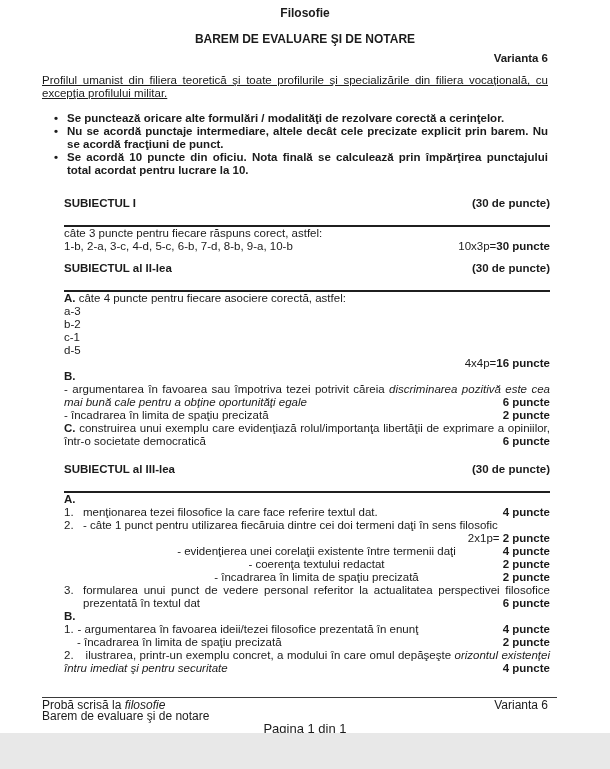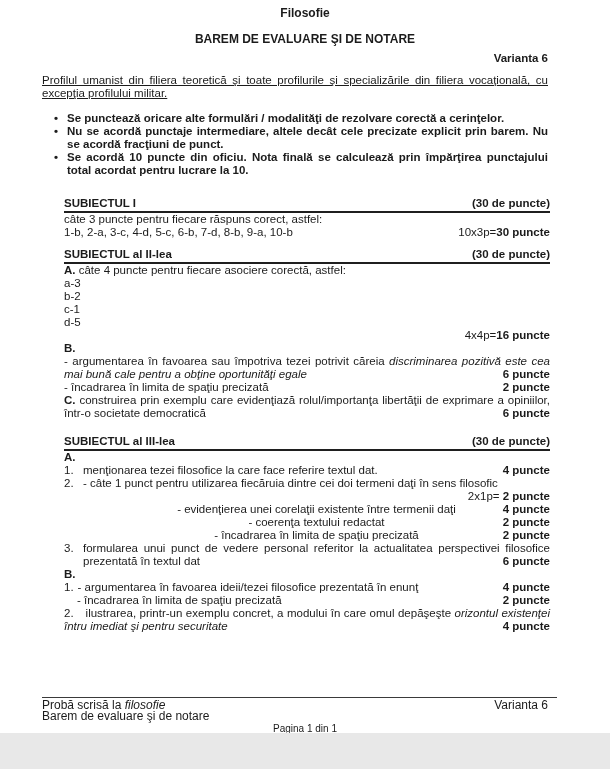--- a/index.html
+++ b/index.html
@@ -25,38 +25,38 @@
   .rule-item .dot { width:13px; flex:none; }
   .rule-item .rtxt { flex:1; text-align:justify; }
   .section { margin:0 60px 0 64px; }
   .sec1 { margin-top:20px; }
   .sec2 { margin-top:9px; }
   .sec3 { margin-top:15px; }
   .sec-head {
     display:flex; justify-content:space-between;
     font-weight:bold;
     border-bottom:2px solid #1f1f1f;
-    padding-bottom:1px;
+    padding-bottom:15px;
   }
   .row-split { display:flex; justify-content:space-between; }
   .calc-line { text-align:right; }
   .score-line { position:relative; }
   .score-line .pts { position:absolute; right:0; bottom:0; font-weight:bold; }
   .just { text-align:justify; }
   .num-item { display:flex; }
   .num-item .num { width:19px; flex:none; }
   .num-item .num.shift { padding-left:8px; width:27px; margin-left:-8px; }
   .num-item .ibody { flex:1; }
   .sub-indent { margin-left:19px;text-align:center; }
   .half-indent { margin-left:13px; }
   .num-inline { margin-right:12px; }
   .num-inline-sm { margin-right:4px; }
   .footer-rule { position:absolute; left:42px; right:53px; top:697px; border-top:1.3px solid #3a3a3a; }
   .footer { position:absolute; left:42px; right:62px; top:700px; font-size:12px; line-height:11px; display:flex; justify-content:space-between; }
-  .footer-page { position:absolute; left:0; right:0; top:722px; text-align:center; font-size:10px; }
+  .footer-page { position:absolute; left:0; right:0; top:722px; text-align:center; font-size:13px; }
 </style>
 </head>
 <body>
 
 <div class="doc">
 
   <div class="t-center doc-title">Filosofie</div>
   <div class="t-center doc-subtitle">BAREM DE EVALUARE ŞI DE NOTARE</div>
   <div class="variant-line">Varianta 6</div>
 
@@ -103,21 +103,21 @@
     <div class="b">B.</div>
     <div class="score-line just">
       <span>- argumentarea în favoarea sau împotriva tezei potrivit căreia </span><span class="i">discriminarea pozitivă este cea mai bună cale pentru a obţine oportunităţi egale</span>
       <span class="pts">6 puncte</span>
     </div>
     <div class="score-line">
       <span>- încadrarea în limita de spaţiu precizată</span>
       <span class="pts">2 puncte</span>
     </div>
     <div class="score-line just">
-      <span class="b">C.</span><span> construirea prin exemplu care evidenţiază rolul/importanţa libertăţii de exprimare a opiniilor, într-o societate democratică</span>
+      <span class="b">C.</span><span> construirea unui exemplu care evidenţiază rolul/importanţa libertăţii de exprimare a opiniilor, într-o societate democratică</span>
       <span class="pts">6 puncte</span>
     </div>
   </div>
 
   <div class="section sec3">
     <div class="sec-head">
       <span>SUBIECTUL al III-lea</span>
       <span>(30 de puncte)</span>
     </div>
     <div class="b">A.</div>

